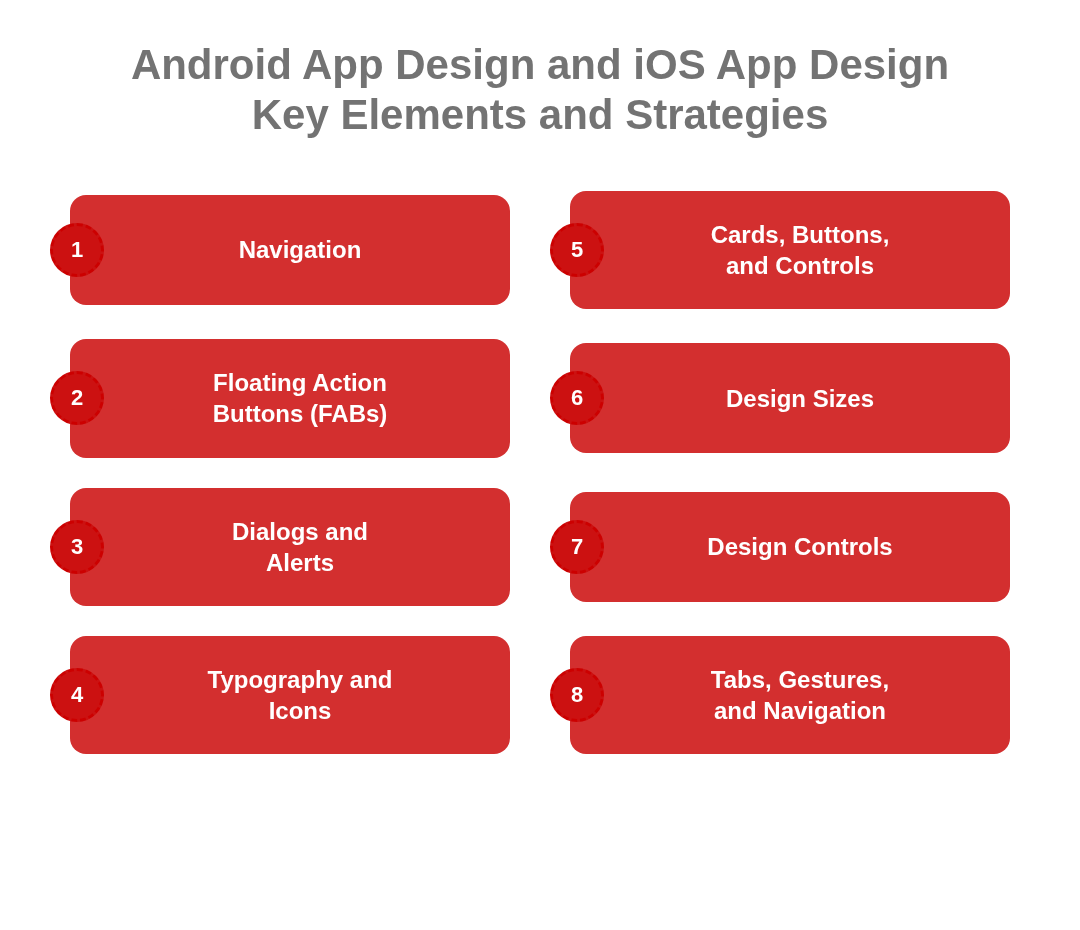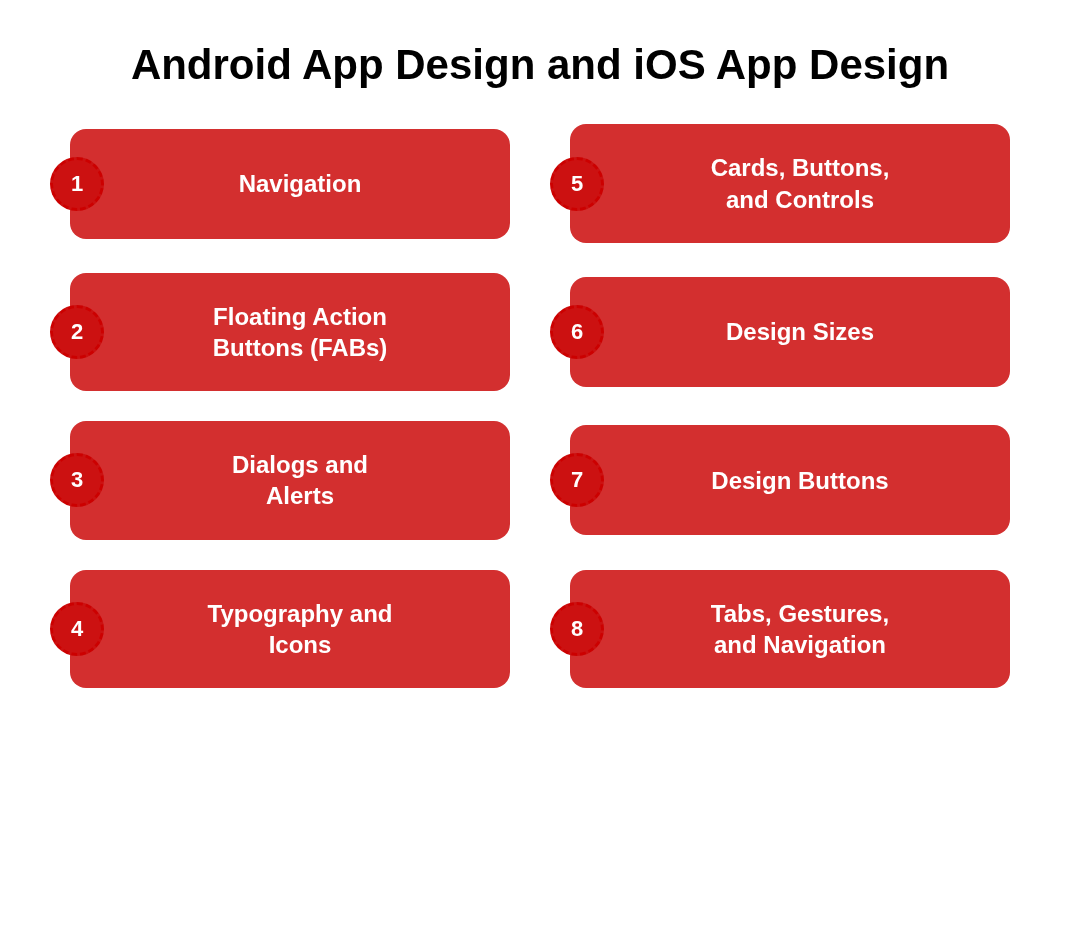--- a/index.html
+++ b/index.html
@@ -16,23 +16,23 @@
       display: flex;
       flex-direction: column;
       align-items: center;
       padding: 40px 60px;
     }
 
     .page-title {
       text-align: center;
       font-size: 42px;
       font-weight: 900;
-      color: #000000;
+      color: #737373;
       line-height: 1.2;
-      margin-bottom: 34px;
+      margin-bottom: 50px;
     }
 
     .grid {
       display: grid;
       grid-template-columns: 1fr 1fr;
       gap: 30px 60px;
       width: 100%;
       max-width: 940px;
     }
 
@@ -77,20 +77,21 @@
       font-weight: 700;
       text-align: center;
       line-height: 1.3;
     }
   </style>
 </head>
 <body>
 
 <h1 class="page-title">
   <span>Android App Design and iOS App Design</span><br>
+  <span>Key Elements and Strategies</span>
 </h1>
 
 <div class="grid">
 <div class="item-wrapper">
       <div class="number-badge">1</div>
       <div class="item-card">
         <div class="item-label">Navigation</div>
       </div>
     </div>
     <div class="item-wrapper">
@@ -113,21 +114,21 @@
     </div>
     <div class="item-wrapper">
       <div class="number-badge">3</div>
       <div class="item-card">
         <div class="item-label">Dialogs and<br>Alerts</div>
       </div>
     </div>
     <div class="item-wrapper">
       <div class="number-badge">7</div>
       <div class="item-card">
-        <div class="item-label">Design Buttons</div>
+        <div class="item-label">Design Controls</div>
       </div>
     </div>
     <div class="item-wrapper">
       <div class="number-badge">4</div>
       <div class="item-card">
         <div class="item-label">Typography and<br>Icons</div>
       </div>
     </div>
     <div class="item-wrapper">
       <div class="number-badge">8</div>

